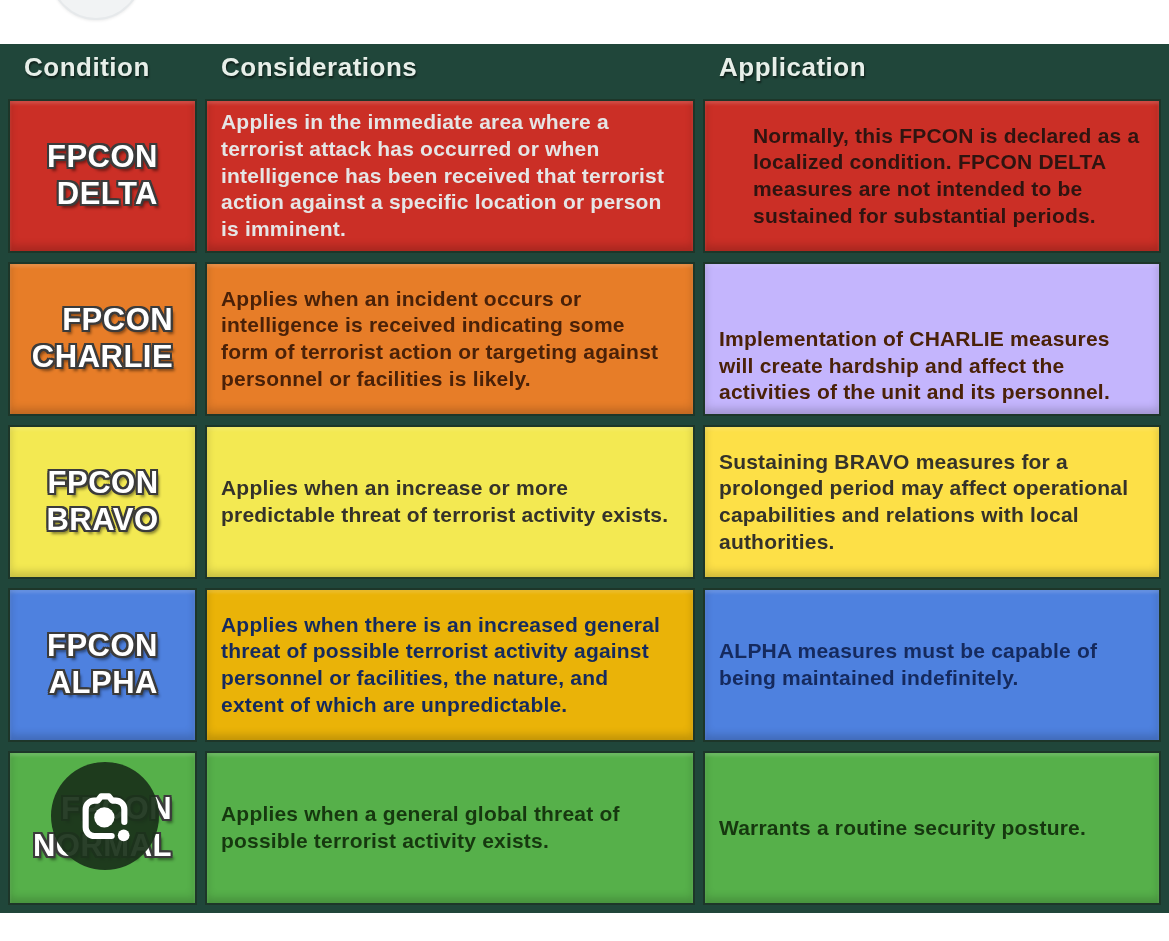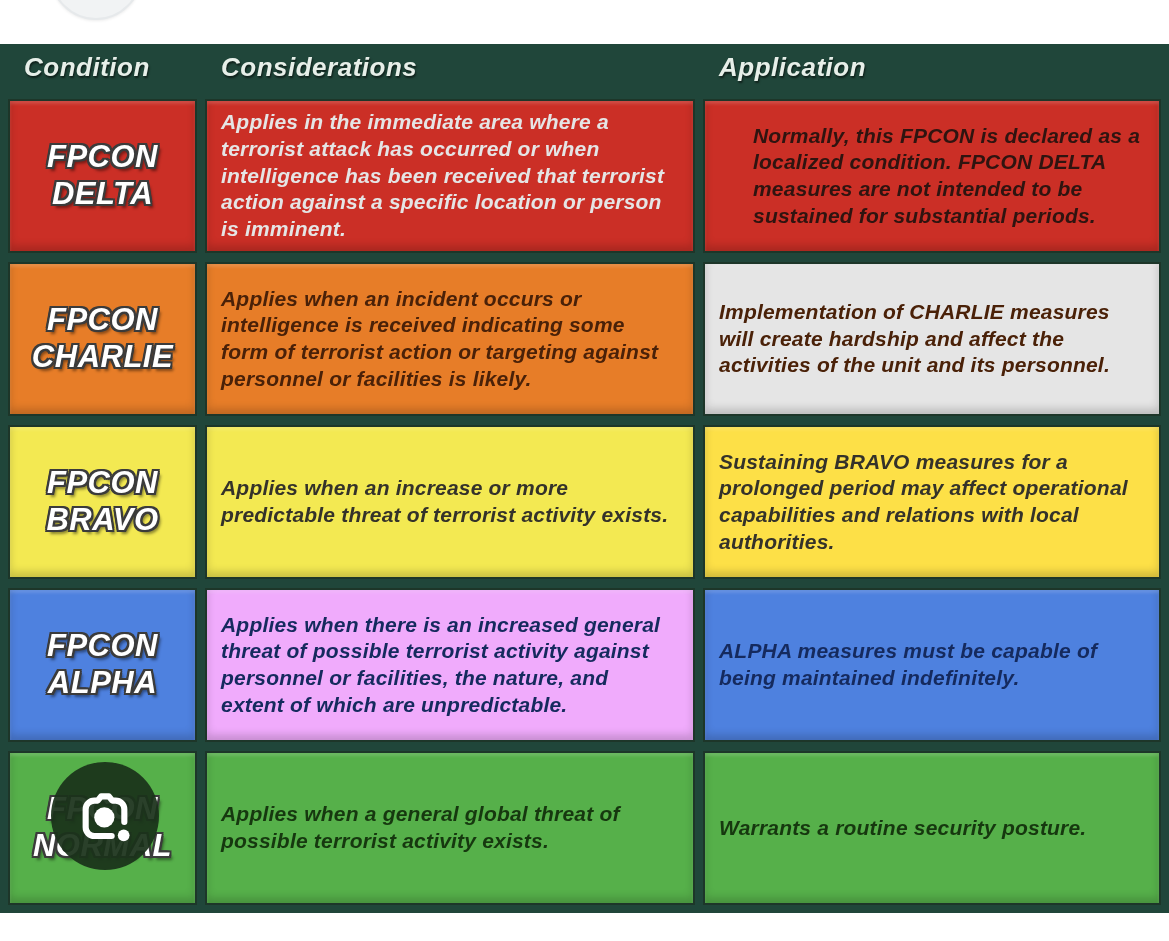--- a/index.html
+++ b/index.html
@@ -31,21 +31,21 @@
     padding-left:16px;
     text-shadow:1px 2px 2px rgba(0,0,0,0.55);
   }
 
   .cell {
     border:2px solid #1d3629;
     box-shadow:inset 0 3px 3px rgba(255,255,255,0.14), inset 0 -5px 8px rgba(0,0,0,0.18);
     display:flex; align-items:center;
   }
 
-  .cond-cell { justify-content:center; text-align:center; }
+  .cond-cell { justify-content:center; text-align:right; }
   .cond-label {
     font-size:31px; font-weight:700; line-height:1.18; letter-spacing:0.5px;
     color:#ffffff; white-space:pre-line;
     text-shadow:
       -2px -2px 0 #3b3b3b, 2px -2px 0 #3b3b3b, -2px 2px 0 #3b3b3b, 2px 2px 0 #3b3b3b,
       -2px 0 0 #3b3b3b, 2px 0 0 #3b3b3b, 0 -2px 0 #3b3b3b, 0 2px 0 #3b3b3b,
       3px 4px 3px rgba(0,0,0,0.45);
   }
 
   .body-cell { padding:8px 16px 8px 14px; }
@@ -59,21 +59,21 @@
     cursor:pointer;
   }
 </style>
 </head>
 <body>
 
 <div class="page">
 
   <div class="fab-circle"></div>
 
-  <div class="tbl-wrap" style="background-color: rgb(32, 70, 58); font-style: italic;">
+  <div class="tbl-wrap" style="background-color: rgb(32, 70, 58);">
 
     <div class="hdr-cell" style="color: rgb(231, 239, 233);">Condition</div>
     <div class="hdr-cell" style="color: rgb(231, 239, 233);">Considerations</div>
     <div class="hdr-cell" style="color: rgb(231, 239, 233);">Application</div>
 
     <div class="cell cond-cell" style="background-color: rgb(203, 47, 38);">
       <span class="cond-label">FPCON
 DELTA</span>
     </div>
     <div class="cell body-cell" style="background-color: rgb(203, 47, 38);">
@@ -83,40 +83,40 @@
       <span class="body-text" style="color: rgb(47, 20, 16);">Normally, this FPCON is declared as a localized condition. FPCON DELTA measures are not intended to be sustained for substantial periods.</span>
     </div>
 
     <div class="cell cond-cell" style="background-color: rgb(231, 125, 40);">
       <span class="cond-label">FPCON
 CHARLIE</span>
     </div>
     <div class="cell body-cell" style="background-color: rgb(231, 125, 40);">
       <span class="body-text" style="color: rgb(74, 33, 8);">Applies when an incident occurs or intelligence is received indicating some form of terrorist action or targeting against personnel or facilities is likely.</span>
     </div>
-    <div class="cell body-cell" style="background-color: #e5e5e5;">
+    <div class="cell body-cell" style="background-color: #c4b5fd; align-items: flex-end;">
       <span class="body-text" style="color: rgb(74, 33, 8);">Implementation of CHARLIE measures will create hardship and affect the activities of the unit and its personnel.</span>
     </div>
 
     <div class="cell cond-cell" style="background-color: rgb(243, 233, 82);">
       <span class="cond-label">FPCON
 BRAVO</span>
     </div>
     <div class="cell body-cell" style="background-color: rgb(243, 233, 82);">
       <span class="body-text" style="color: rgb(52, 50, 42);">Applies when an increase or more predictable threat of terrorist activity exists.</span>
     </div>
     <div class="cell body-cell" style="background-color: #fde047;">
       <span class="body-text" style="color: rgb(52, 50, 42);">Sustaining BRAVO measures for a prolonged period may affect operational capabilities and relations with local authorities.</span>
     </div>
 
     <div class="cell cond-cell" style="background-color: rgb(78, 129, 223);">
       <span class="cond-label">FPCON
 ALPHA</span>
     </div>
-    <div class="cell body-cell" style="background-color: #f0abfc;">
+    <div class="cell body-cell" style="background-color: #eab308;">
       <span class="body-text" style="color: rgb(21, 42, 94);">Applies when there is an increased general threat of possible terrorist activity against personnel or facilities, the nature, and extent of which are unpredictable.</span>
     </div>
     <div class="cell body-cell" style="background-color: rgb(78, 129, 223);">
       <span class="body-text" style="color: rgb(21, 42, 94);">ALPHA measures must be capable of being maintained indefinitely.</span>
     </div>
 
     <div class="cell cond-cell" style="background-color: rgb(86, 176, 74);">
       <span class="cond-label">FPCON
 NORMAL</span>
     </div>

